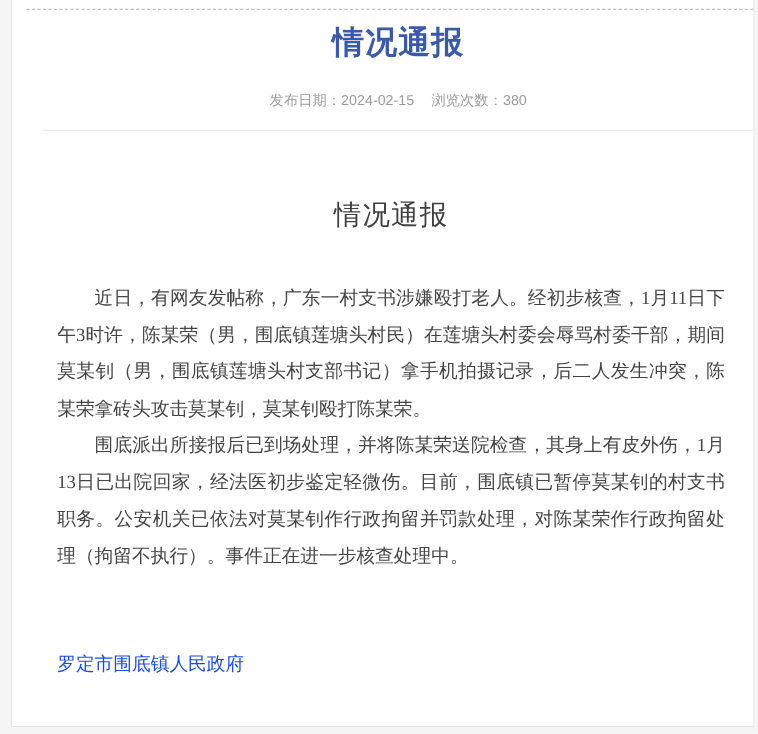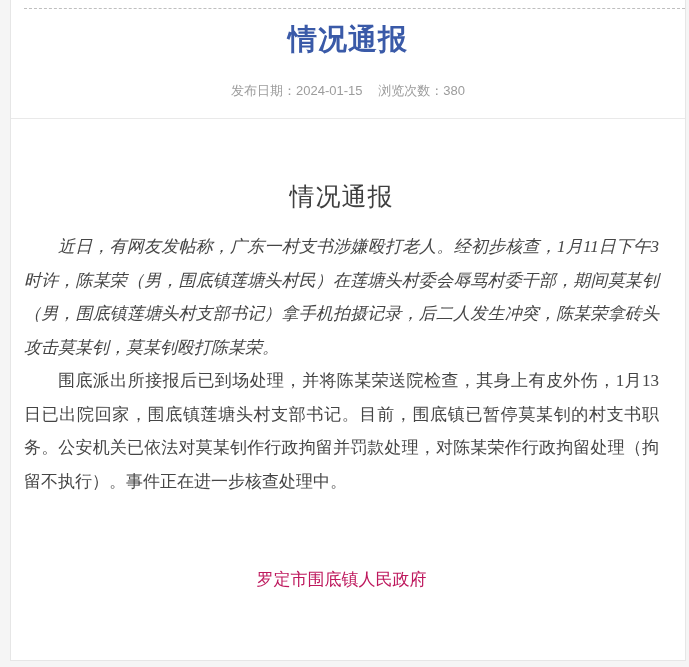--- a/index.html
+++ b/index.html
@@ -11,20 +11,21 @@
     overflow:hidden;
   }
   .card{
     position:absolute;
     left:10px; right:3px; top:0; bottom:6px;
     background:#ffffff;
     border-left:1px solid #e6e6e6;
     border-right:1px solid #e6e6e6;
     border-bottom:1px solid #e6e6e6;
     box-sizing:border-box;
+    padding-left:28px;
   }
   .dashed-top{
     position:absolute;
     top:8px; left:13px; right:0;
     border-top:1px dashed #bfbfbf;
     height:0;
   }
   .page-title{
     margin:0;
     padding-top:21px;
@@ -63,51 +64,51 @@
     letter-spacing:1px;
   }
   .content p{
     margin:0;
     font-size:17px;
     line-height:33.5px;
     color:#454545;
     text-align:justify;
     text-indent:2em;
   }
-  .content p.first{ margin-top:18px;font-style:italic; }
+  .content p.first{ margin-top:42px; }
   .signature{
     margin-top:64px;
-    text-align:center;
-    color:#be185d;
+    text-align:left;
+    color:#1d4ed8;
     font-size:17px;
     line-height:35px;
   }
 </style>
 </head>
 <body>
 
 <div class="card">
 
   <div class="dashed-top"></div>
 
   <h1 class="page-title">情况通报</h1>
 
   <div class="meta">
-    <span>发布日期：2024-01-15</span>
+    <span>发布日期：2024-02-15</span>
     <span>浏览次数：380</span>
   </div>
 
   <div class="header-divider"></div>
 
   <div class="content">
 
     <h2 class="article-title">情况通报</h2>
 
     <p class="first">近日，有网友发帖称，广东一村支书涉嫌殴打老人。经初步核查，1月11日下午3时许，陈某荣（男，围底镇莲塘头村民）在莲塘头村委会辱骂村委干部，期间莫某钊（男，围底镇莲塘头村支部书记）拿手机拍摄记录，后二人发生冲突，陈某荣拿砖头攻击莫某钊，莫某钊殴打陈某荣。</p>
 
-    <p>围底派出所接报后已到场处理，并将陈某荣送院检查，其身上有皮外伤，1月13日已出院回家，围底镇莲塘头村支部书记。目前，围底镇已暂停莫某钊的村支书职务。公安机关已依法对莫某钊作行政拘留并罚款处理，对陈某荣作行政拘留处理（拘留不执行）。事件正在进一步核查处理中。</p>
+    <p>围底派出所接报后已到场处理，并将陈某荣送院检查，其身上有皮外伤，1月13日已出院回家，经法医初步鉴定轻微伤。目前，围底镇已暂停莫某钊的村支书职务。公安机关已依法对莫某钊作行政拘留并罚款处理，对陈某荣作行政拘留处理（拘留不执行）。事件正在进一步核查处理中。</p>
 
     <div class="signature">
       <div>罗定市围底镇人民政府</div>
     </div>
 
   </div>
 </div>
 
 </body></html>

